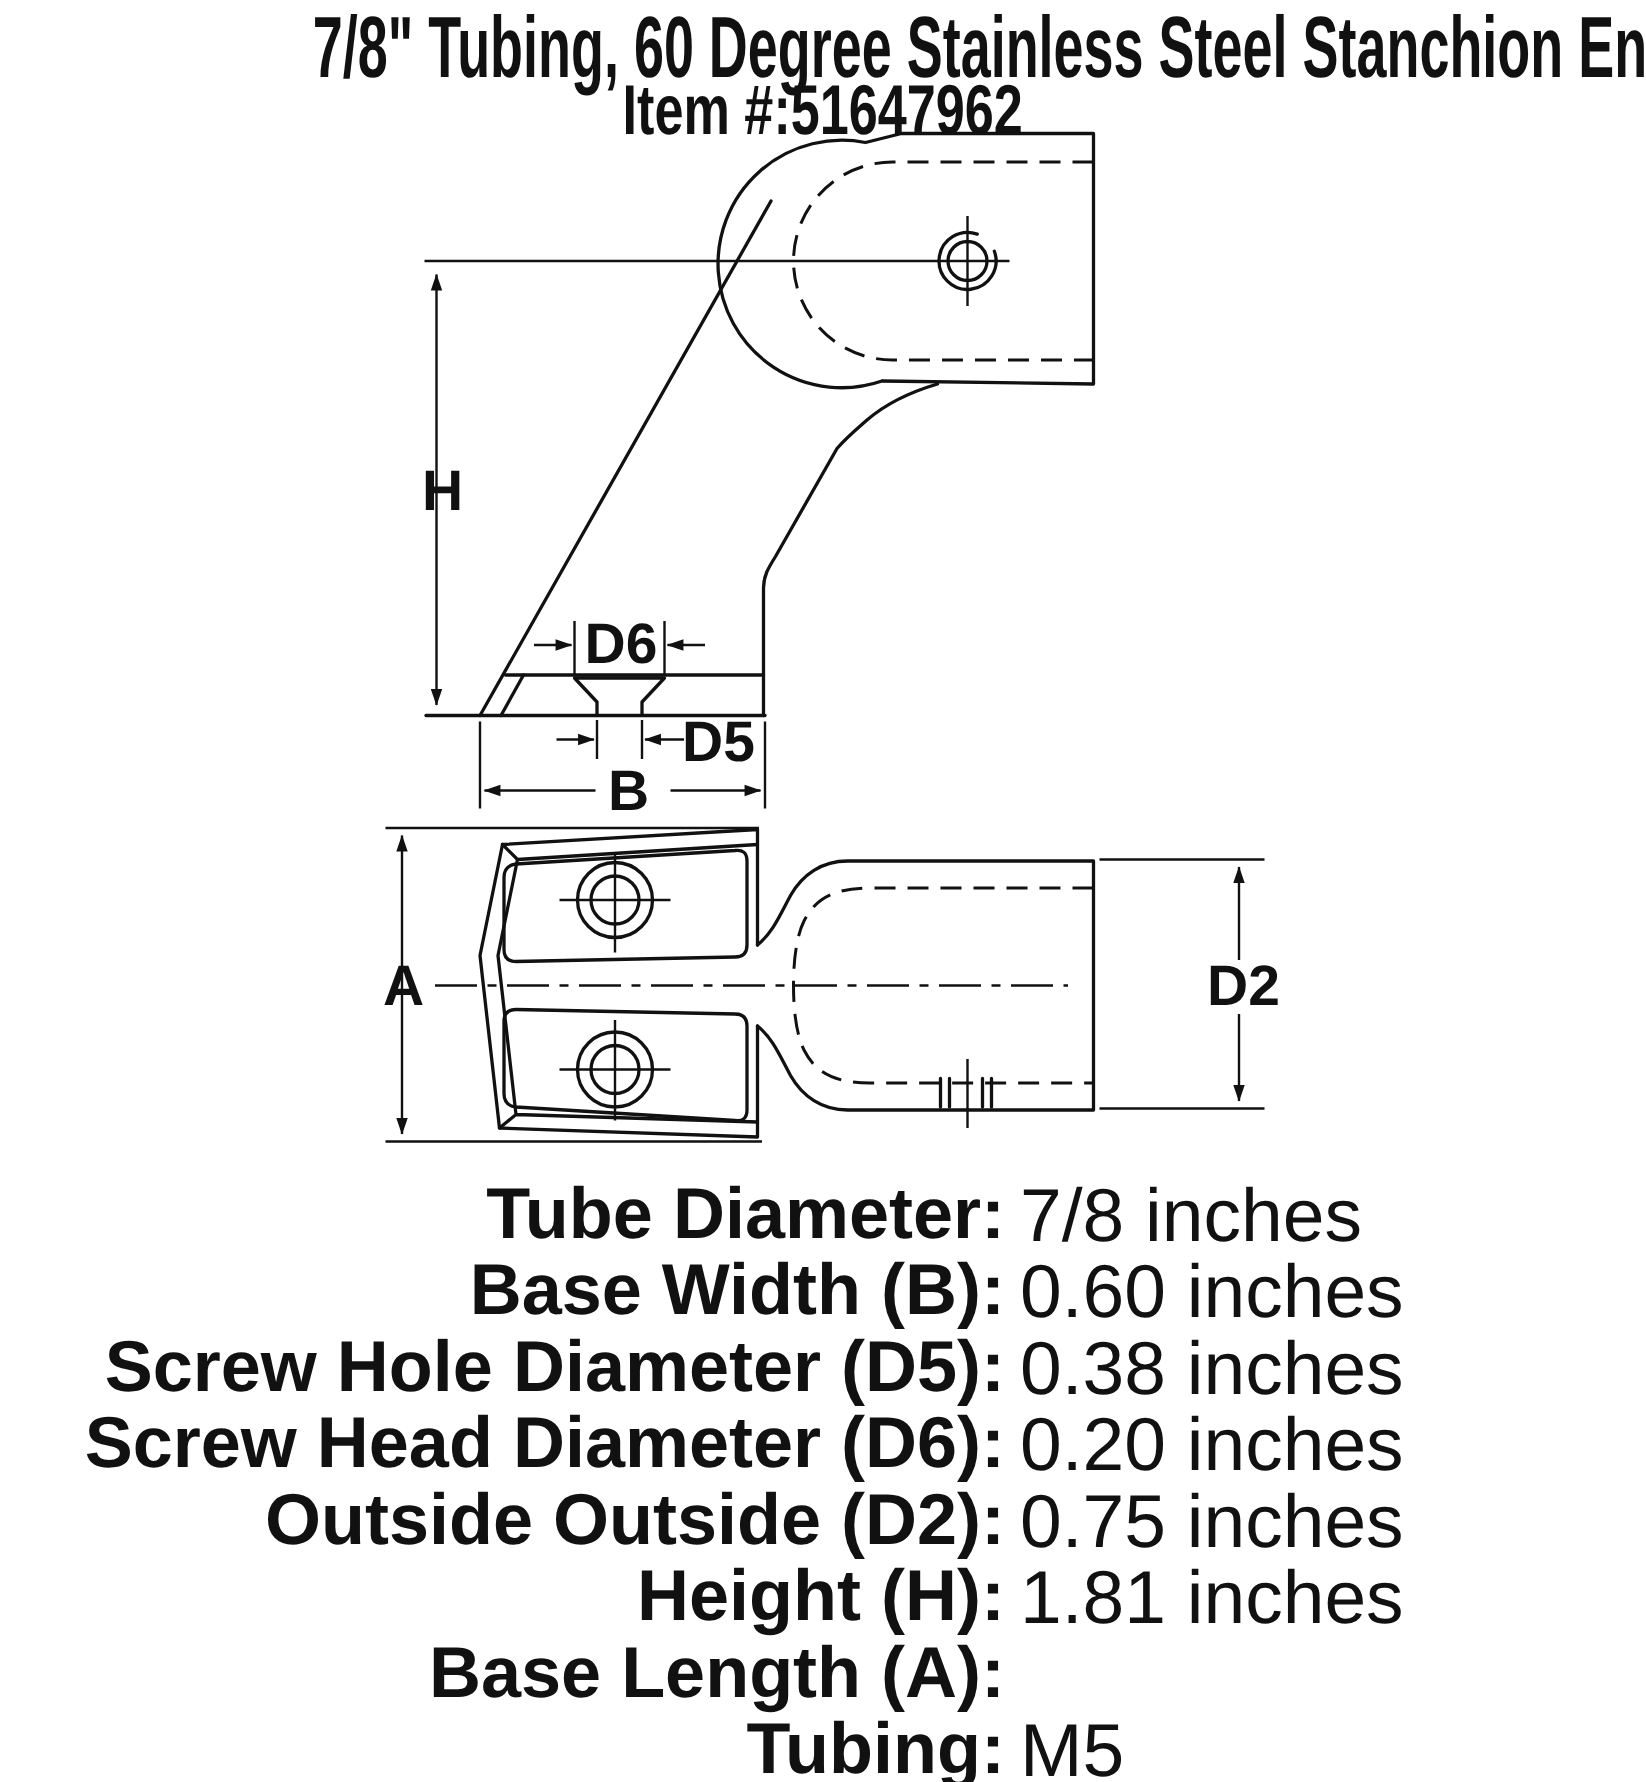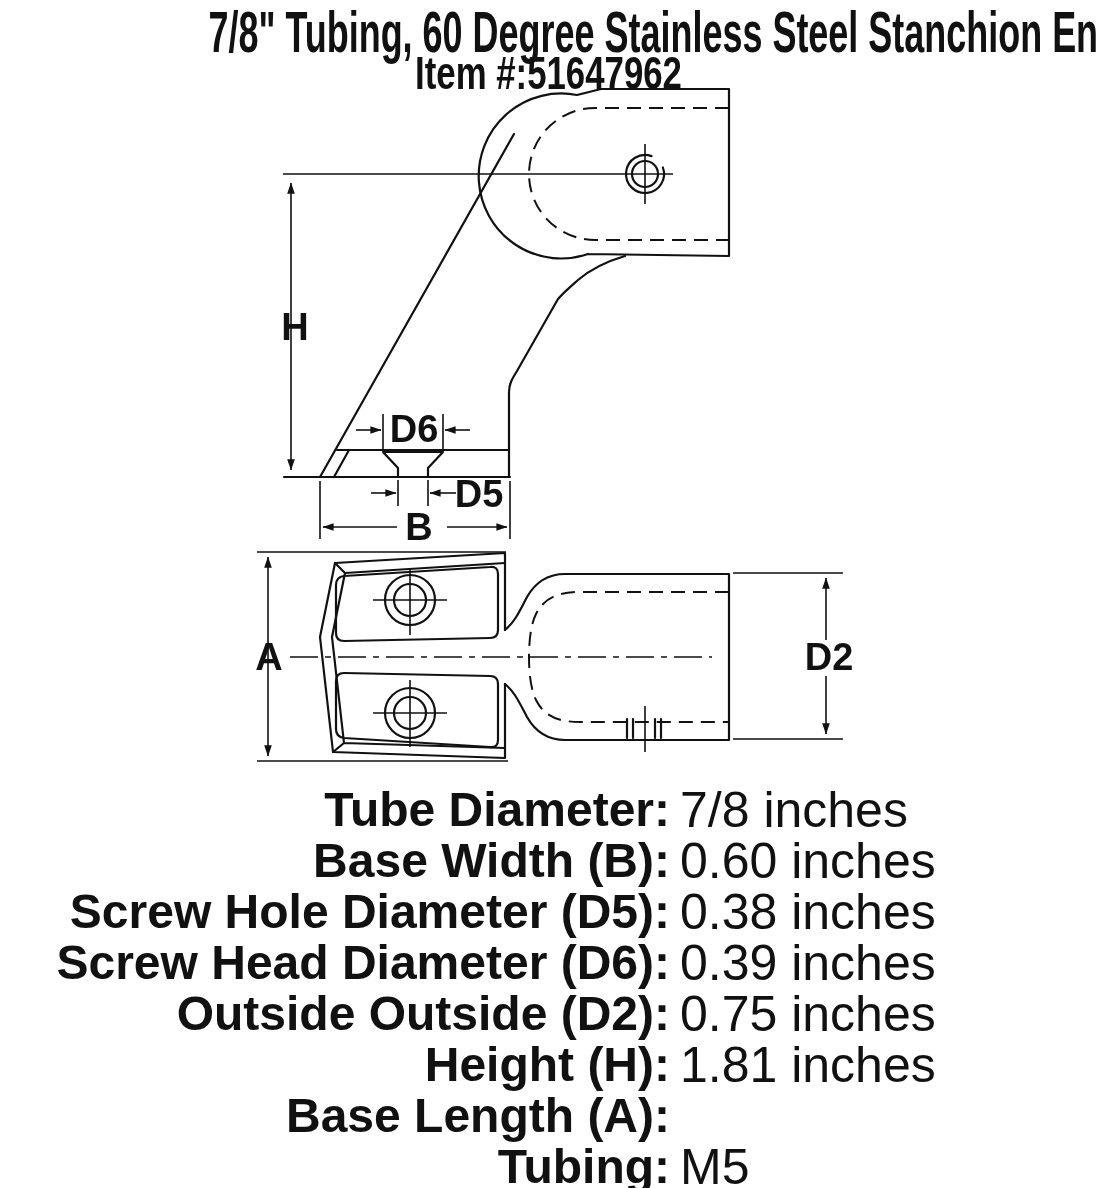--- a/index.html
+++ b/index.html
@@ -122,21 +122,21 @@
     <div class="spec-row">
       <div class="spec-label">Base Width (B):</div>
       <div class="spec-value">0.60 inches</div>
     </div>
     <div class="spec-row">
       <div class="spec-label">Screw Hole Diameter (D5):</div>
       <div class="spec-value">0.38 inches</div>
     </div>
     <div class="spec-row">
       <div class="spec-label">Screw Head Diameter (D6):</div>
-      <div class="spec-value">0.39 inches</div>
+      <div class="spec-value">0.20 inches</div>
     </div>
     <div class="spec-row">
       <div class="spec-label">Outside Outside (D2):</div>
       <div class="spec-value">0.75 inches</div>
     </div>
     <div class="spec-row">
       <div class="spec-label">Height (H):</div>
       <div class="spec-value">1.81 inches</div>
     </div>
     <div class="spec-row">

